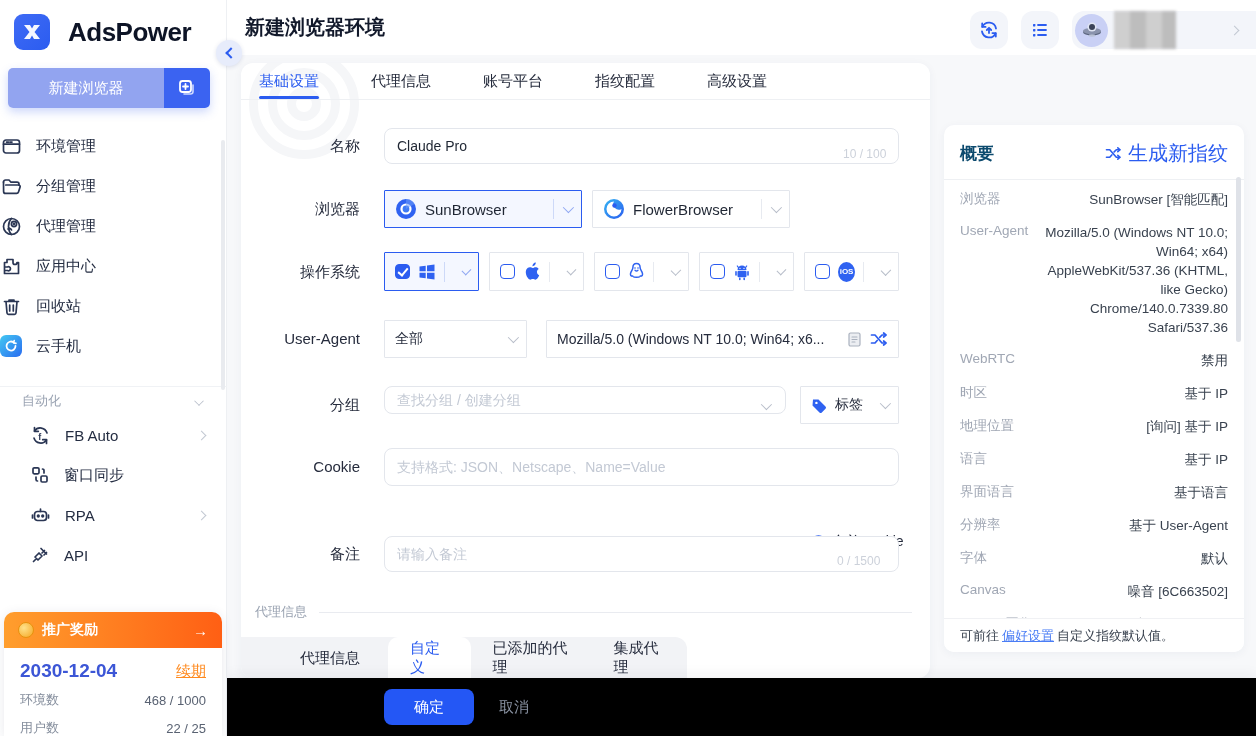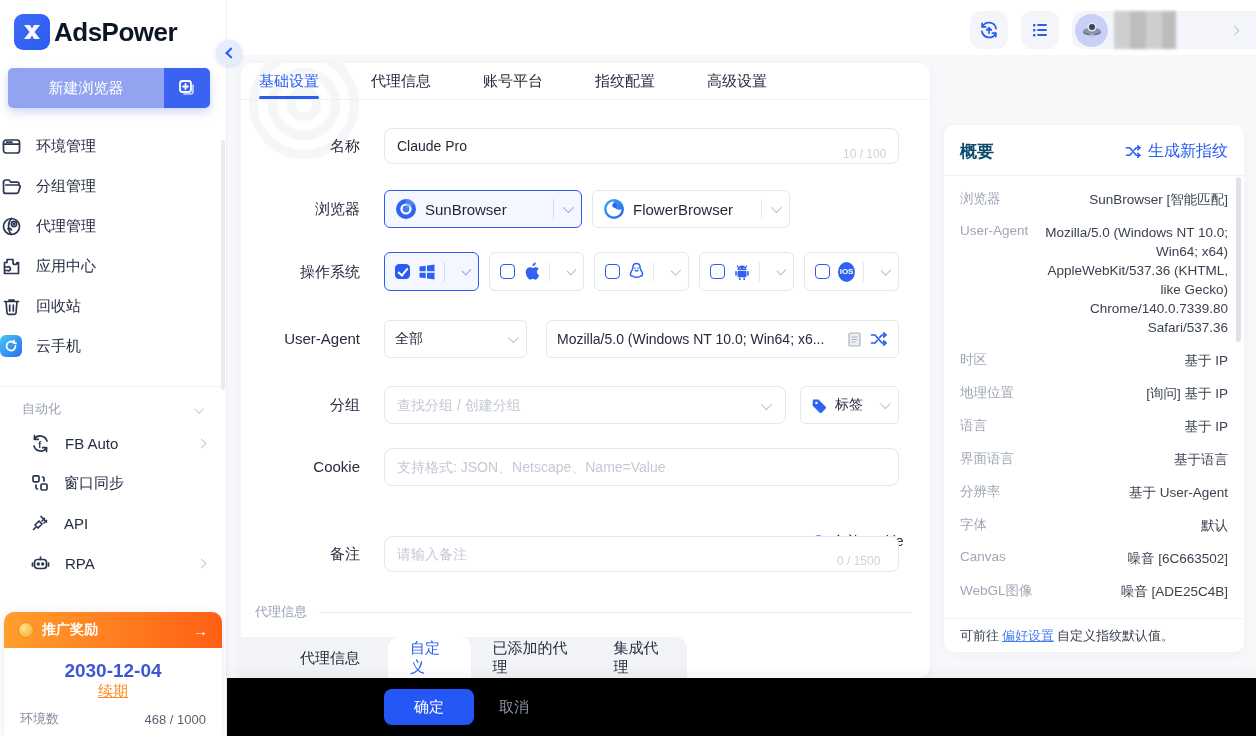--- a/index.html
+++ b/index.html
@@ -1,39 +1,39 @@
 <!DOCTYPE html>
 <html><head>
 <meta charset="utf-8">
 <style>
   * { margin:0; padding:0; box-sizing:border-box; }
   html,body { width:1256px; height:736px; font-family:"Liberation Sans","DejaVu Sans",sans-serif; background:#f7f8fa; overflow:hidden; }
 
   
   .sidebar { position:absolute; left:0; top:0; width:227px; height:736px; background:#fff; border-right:1px solid #eef0f3; z-index:5; }
-  .logo-row { display:flex; align-items:center; gap:4px; padding:14px 0 0 14px; }
+  .logo-row { display:flex; align-items:center; gap:18px; padding:14px 0 0 14px; }
   .logo-mark { width:36px; height:36px; border-radius:9px; background:linear-gradient(135deg,#3f6bf5,#2b5cf0); display:flex; align-items:center; justify-content:center; }
   .logo-text { font-size:26px; font-weight:bold; color:#0d1426; letter-spacing:-.5px; }
   .newbtn { position:absolute; left:8px; top:68px; width:202px; height:40px; border-radius:5px; display:flex; overflow:hidden; cursor:pointer; box-shadow:0 4px 10px rgba(59,99,241,.25); }
   .newbtn-main { flex:1; background:#92a4f0; color:#fff; font-size:15px; display:flex; align-items:center; justify-content:center; }
   .newbtn-plus { width:46px; background:#3b63f1; display:flex; align-items:center; justify-content:center; }
   .menu { position:absolute; left:0; top:126px; width:227px; }
   .menu-item { display:flex; align-items:center; gap:14px; height:40px; cursor:pointer; color:#242d42; font-size:15px; }
   .menu-item .mi { width:22px; height:22px; display:flex; align-items:center; justify-content:center; }
-  .auto-sec { position:absolute; left:0; top:386px; width:227px; border-top:1px solid #f0f2f5; padding-top:8px; }
+  .auto-sec { position:absolute; left:0; top:386px; width:227px; border-top:1px solid #f0f2f5; }
   .auto-head { display:flex; align-items:center; justify-content:space-between; padding:0 24px 0 22px; height:28px; color:#9aa3b2; font-size:13px; }
   .auto-item { display:flex; align-items:center; gap:14px; height:40px; padding-left:30px; color:#242d42; font-size:15px; cursor:pointer; position:relative; }
   .auto-item .chev-r { position:absolute; right:22px; }
   .side-scroll { position:absolute; right:1px; top:140px; width:4px; height:250px; background:#e9ebef; border-radius:2px; }
   .promo { position:absolute; left:4px; right:4px; bottom:0; top:612px; background:#fff; border-radius:10px 10px 0 0; box-shadow:0 2px 12px rgba(30,40,80,.10); }
   .promo-banner { height:36px; border-radius:10px 10px 0 0; background:linear-gradient(90deg,#ff9e2d,#ff5f14); display:flex; align-items:center; padding:0 14px; gap:8px; cursor:pointer; }
   .promo-banner .txt { color:#fff; font-weight:bold; font-size:14px; flex:1; }
   .promo-banner .arrow { color:#fff; font-size:15px; }
   .coin { width:16px; height:16px; border-radius:50%; background:radial-gradient(circle at 35% 35%,#ffe28a,#f5a623); border:1px solid #e8920e; }
-  .promo-date-row { display:flex; align-items:center; justify-content:space-between; padding:12px 16px 4px 16px;flex-direction:column; }
+  .promo-date-row { display:flex; align-items:center; justify-content:space-between; padding:12px 16px 4px 16px; }
   .promo-date { color:#3c56d6; font-size:19px; font-weight:600; }
   .promo-renew { color:#ff8a1e; font-size:15px; text-decoration:underline; cursor:pointer; }
   .promo-stat { display:flex; align-items:center; justify-content:space-between; padding:5px 16px; font-size:13px; }
   .promo-stat .l { color:#848d9c; } .promo-stat .v { color:#596272; }
 
   
   .header { position:absolute; left:227px; top:0; right:0; height:55px; background:#fff; z-index:3; }
   .page-title { position:absolute; left:18px; top:14px; font-size:20px; font-weight:bold; color:#12192b; }
   .hbtn { position:absolute; top:11px; width:38px; height:38px; border-radius:12px; background:#f3f5fa; display:flex; align-items:center; justify-content:center; cursor:pointer; }
   .user-pill { position:absolute; left:845px; top:11px; right:0; height:38px; border-radius:12px 0 0 12px; background:#f3f5fa; display:flex; align-items:center; padding-left:3px; cursor:pointer; }
@@ -55,42 +55,42 @@
   .watermark div { position:absolute; border:9px solid #f5f6f8; border-radius:50%; }
   .tabsbar { position:absolute; left:0; top:0; right:0; height:37px; border-bottom:1px solid #eef0f3; display:flex; align-items:center; gap:52px; padding:0 0 0 18px; }
   .tab { font-size:15px; color:#262c3d; cursor:pointer; position:relative; height:100%; display:flex; align-items:center; }
   .tab.active { color:#2b5cf0; }
   .tab.active::after { content:""; position:absolute; left:0; right:0; bottom:0; height:3px; border-radius:2px; background:#2b5cf0; }
   .frow { position:absolute; left:0; width:100%; }
   .flabel { position:absolute; left:0; width:119px; text-align:right; font-size:15px; color:#262c3d; }
   .input { position:absolute; border:1px solid #e3e6ec; border-radius:8px; background:#fff; font-size:14px; color:#1f2633; padding:0 12px; outline:none; font-family:inherit; }
   .input::placeholder { color:#c3c9d4; }
   .counter { position:absolute; font-size:12px; color:#ccd1da; }
-  .pill { position:absolute; height:38px; border:1px solid #e3e6ec; border-radius:6px; background:#fff; display:flex; align-items:center; padding:0 10px; cursor:pointer; }
+  .pill { position:absolute; height:38px; border:1px solid #e3e6ec; border-radius:1px; background:#fff; display:flex; align-items:center; padding:0 10px; cursor:pointer; }
   .pill .sep { width:1px; height:20px; background:#e7eaf0; margin:0 9px 0 auto; }
   .pill.sel { border:1.5px solid #2b5cf0; background:#f4f7ff; }
   .pill .bname { font-size:15px; color:#1f2633; margin-left:8px; }
   .cb { width:15px; height:15px; border-radius:4px; border:1.5px solid #2b5cf0; background:#fff; flex:none; }
   .cb.on { background:#2b5cf0; border-color:#2b5cf0; position:relative; }
   .cb.on::after { content:""; position:absolute; left:4px; top:1px; width:4px; height:8px; border-right:2px solid #fff; border-bottom:2px solid #fff; transform:rotate(40deg); }
   .ospill { gap:8px; }
   .merge-link { position:absolute; display:flex; align-items:center; gap:6px; font-size:14px; color:#262c3d; cursor:pointer; }
   .sec-div { position:absolute; left:14px; right:18px; display:flex; align-items:center; gap:12px; color:#98a1b0; font-size:13px; }
   .sec-div .line { flex:1; height:1px; background:#e9ebf0; }
   .seg-strip { position:absolute; left:0; top:574px; width:446px; height:41px; background:#f2f3f6; border-radius:0 12px 0 0; }
   .seg-label { position:absolute; left:0; top:0; width:119px; height:41px; line-height:41px; text-align:right; font-size:15px; color:#262c3d; }
   .seg-tabs { position:absolute; left:147px; top:0; height:41px; display:flex; align-items:stretch; }
   .seg-tab { padding:0 22px; display:flex; align-items:center; font-size:15px; color:#262c3d; cursor:pointer; }
   .seg-tab.active { background:#fff; border-radius:10px 10px 0 0; color:#2b5cf0; }
 
   
   .sum-card { position:absolute; left:944px; top:125px; width:300px; height:527px; background:#fff; border-radius:10px; box-shadow:0 2px 10px rgba(35,50,95,.05); z-index:2; }
   .sum-head { display:flex; align-items:center; justify-content:space-between; padding:15px 16px 12px 16px; border-bottom:1px solid #eef0f3; }
   .sum-title { font-size:17px; font-weight:600; color:#0c4a6e; }
-  .regen { display:flex; align-items:center; gap:6px; color:#2b5cf0; font-size:16px; cursor:pointer; }
+  .regen { display:flex; align-items:center; gap:6px; color:#2b5cf0; font-size:20px; cursor:pointer; }
   .sum-rows { position:absolute; left:16px; right:16px; top:58px; bottom:34px; overflow:hidden; }
   .srow { display:flex; justify-content:space-between; gap:12px; padding:7px 0; font-size:13.5px; }
   .srow .sl { color:#a0a7b4; white-space:nowrap; }
   .srow .sv { color:#39424f; text-align:right; max-width:196px; line-height:19px; }
   .sum-foot { position:absolute; left:0; right:0; bottom:0; height:34px; background:#fff; border-top:1px solid #f0f1f4; border-radius:0 0 10px 10px; display:flex; align-items:center; padding:0 16px; font-size:13px; color:#39424f; gap:3px; }
   .sum-foot a { color:#4a7df5; text-decoration:underline; cursor:pointer; }
   .sum-scroll { position:absolute; right:3px; top:52px; width:5px; height:165px; background:#dfe2e8; border-radius:3px; }
 
   
   .footer-bar { position:absolute; left:227px; right:0; top:678px; height:58px; background:#000000; box-shadow:0 -4px 12px rgba(30,40,80,.05); z-index:4; }
@@ -205,37 +205,37 @@
           <svg width="20" height="20" viewBox="0 0 20 20" class="ic-stroke">
             <rect x="3" y="2.8" width="6" height="6" rx="1.2"></rect>
             <rect x="11" y="11" width="6" height="6" rx="1.2"></rect>
             <path d="M6 12 v2.5 a1.5 1.5 0 0 0 1.5 1.5 M14 8 v-2.5 a1.5 1.5 0 0 0 -1.5-1.5"></path>
           </svg>
         </span>
       <span>窗口同步</span>
     </div>
     <div class="auto-item">
       <span class="mi">
-          <svg width="20" height="20" viewBox="0 0 20 20" class="ic-stroke">
-            <path d="M3.5 16.5 l3-3 M8 15 l-3-3 4-4 3 3 z M12 8 l2.5-2.5 M14 10 l2.5-2.5 M11 3.5 l5.5 5.5"></path>
-          </svg>
-        </span>
-      <span>API</span>
-    </div>
-    <div class="auto-item">
-      <span class="mi">
           <svg width="21" height="21" viewBox="0 0 21 21" class="ic-stroke">
             <rect x="4.5" y="6.5" width="12" height="9" rx="3"></rect>
             <path d="M10.5 6.5 v-2.5 M2.5 10 v3 M18.5 10 v3"></path>
             <circle cx="8.3" cy="11" r="0.8" fill="#2a3654"></circle>
             <circle cx="12.7" cy="11" r="0.8" fill="#2a3654"></circle>
           </svg>
         </span>
       <span>RPA</span>
       <span class="chev-r"></span>
+    </div>
+    <div class="auto-item">
+      <span class="mi">
+          <svg width="20" height="20" viewBox="0 0 20 20" class="ic-stroke">
+            <path d="M3.5 16.5 l3-3 M8 15 l-3-3 4-4 3 3 z M12 8 l2.5-2.5 M14 10 l2.5-2.5 M11 3.5 l5.5 5.5"></path>
+          </svg>
+        </span>
+      <span>API</span>
     </div>
   </div>
 
   <div class="side-scroll"></div>
 
   <div class="promo">
     <div class="promo-banner">
       <span class="coin"></span>
       <span class="txt">推广奖励</span>
       <span class="arrow">→</span>
@@ -249,20 +249,21 @@
       <span class="v">468 / 1000</span>
     </div>
     <div class="promo-stat">
       <span class="l">用户数</span>
       <span class="v">22 / 25</span>
     </div>
   </div>
 </div>
 
 <div class="header">
+  <div class="page-title">新建浏览器环境</div>
   <div class="hbtn" style="left:743px;">
     <svg width="22" height="22" viewBox="0 0 22 22">
         <path d="M18 9.5 a7.2 7.2 0 0 0 -13.6-1.8 M4 12.5 a7.2 7.2 0 0 0 13.6 1.8" stroke="#2b5cf0" stroke-width="1.8" fill="none" stroke-linecap="round"></path>
         <path d="M4.2 4.5 v3.4 h3.4 M17.8 17.5 v-3.4 h-3.4" stroke="#2b5cf0" stroke-width="1.8" fill="none" stroke-linecap="round" stroke-linejoin="round"></path>
         <path d="M11 14 v-5 M8.8 11 l2.2-2.2 2.2 2.2" stroke="#2b5cf0" stroke-width="1.8" fill="none" stroke-linecap="round" stroke-linejoin="round"></path>
       </svg>
   </div>
   <div class="hbtn" style="left:794px;">
     <svg width="22" height="22" viewBox="0 0 22 22">
         <g stroke="#2b5cf0" stroke-width="1.8" stroke-linecap="round">
@@ -441,21 +442,21 @@
                 <path d="M13.6 2 l2.4 2 -2.4 2 M13.6 10 l2.4 2 -2.4 2"></path>
               </g>
             </svg>
           </span>
       </span>
     </div>
   </div>
 
   <div class="frow" style="top:323px;height:38px;">
     <div class="flabel" style="line-height:38px;">分组</div>
-    <input class="input" style="left: 143px; width: 402px; height: 38px;" placeholder="查找分组 / 创建分组">
+    <input class="input" style="left: 143px; width: 402px; height: 28px;" placeholder="查找分组 / 创建分组">
     <span class="caret" style="position:absolute;left:520px;top:16px;"></span>
     <div class="pill" style="left:559px;width:99px;">
       <span>
           <svg width="17" height="17" viewBox="0 0 17 17">
             <path d="M2 2.5 h5.5 l7 7 a1.6 1.6 0 0 1 0 2.3 l-3.7 3.7 a1.6 1.6 0 0 1 -2.3 0 l-7-7 z" fill="#2f62f1"></path>
             <circle cx="5.4" cy="5.9" r="1.2" fill="#fff"></circle>
           </svg>
         </span>
       <span style="font-size:14px;color:#262c3d;margin-left:7px;">标签</span>
       <span class="caret" style="margin-left:auto;"></span>
@@ -511,20 +512,24 @@
   <div class="sum-rows">
     <div class="srow">
         <span class="sl">浏览器</span>
         <span class="sv">SunBrowser [智能匹配]</span>
       </div>
     <div class="srow">
         <span class="sl">User-Agent</span>
         <span class="sv">Mozilla/5.0 (Windows NT 10.0; Win64; x64) AppleWebKit/537.36 (KHTML, like Gecko) Chrome/140.0.7339.80 Safari/537.36</span>
       </div>
     <div class="srow">
+        <span class="sl">WebRTC</span>
+        <span class="sv">禁用</span>
+      </div>
+    <div class="srow">
         <span class="sl">时区</span>
         <span class="sv">基于 IP</span>
       </div>
     <div class="srow">
         <span class="sl">地理位置</span>
         <span class="sv">[询问] 基于 IP</span>
       </div>
     <div class="srow">
         <span class="sl">语言</span>
         <span class="sv">基于 IP</span>

